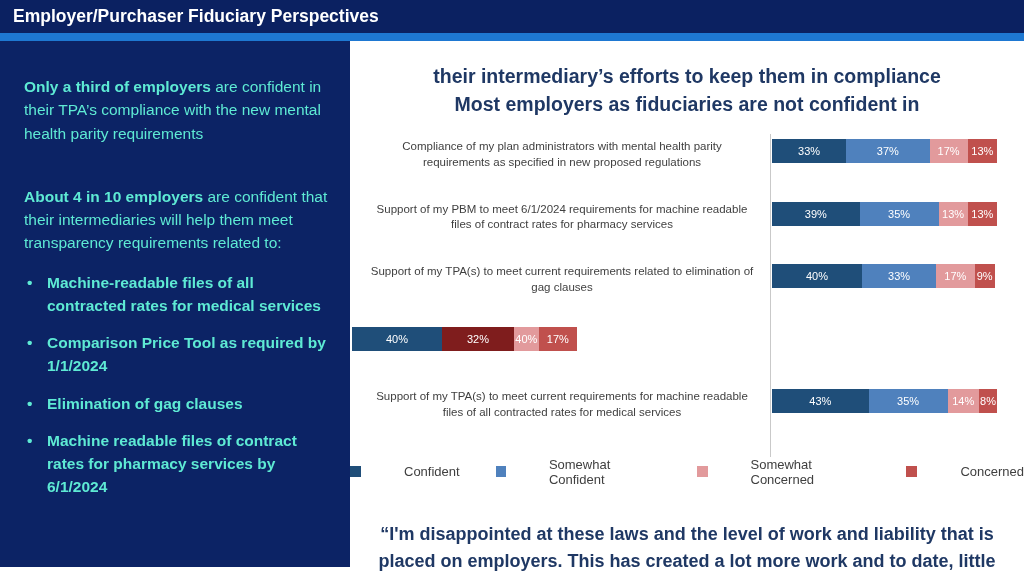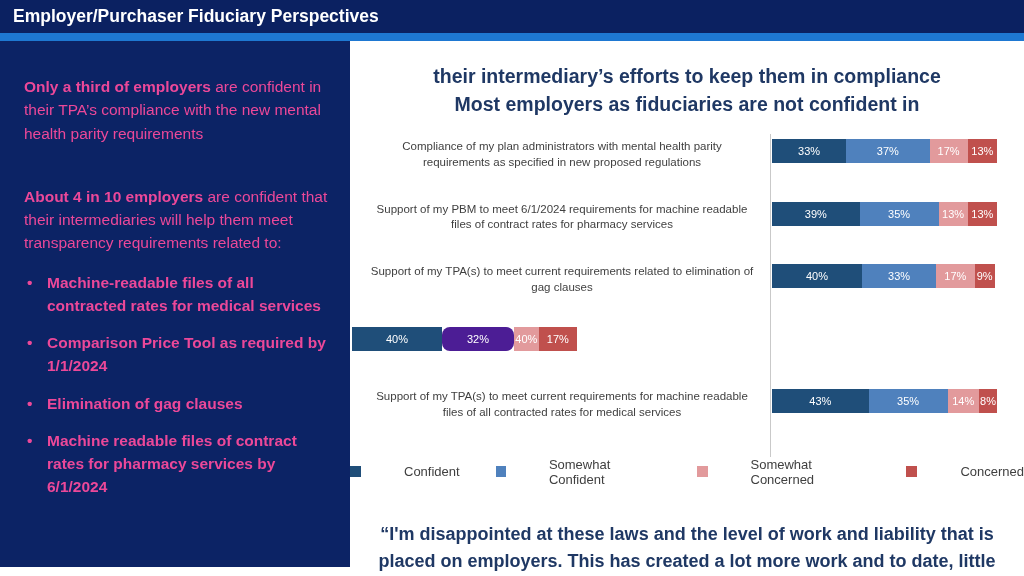--- a/index.html
+++ b/index.html
@@ -21,21 +21,21 @@
     padding-left: 13px;
   }
   .stripe { height: 8px; background: #1e78d2; }
 
   
   .sidebar {
     position: absolute;
     left: 0; top: 41px;
     width: 350px; height: 526px;
     background: #0c2365;
-    color: #ec4899;
+    color: #5eead4;
     padding: 34px 22px 0 24px;
     font-size: 15.5px;
     line-height: 1.5;
   }
   .sidebar .para { margin-bottom: 0; }
   .sidebar .para + .para { margin-top: 40px; }
   .sidebar .lead { font-weight: bold; }
   .sidebar ul { list-style: none; margin-top: 16px; }
   .sidebar li {
     position: relative;
@@ -154,21 +154,21 @@
         <div class="row-bar">
           <div class="seg" style="width: 40%; background: rgb(31, 78, 121);">40%</div>
           <div class="seg" style="width: 33%; background: rgb(79, 129, 189);">33%</div>
           <div class="seg" style="width: 17%; background: rgb(226, 154, 156);">17%</div>
           <div class="seg" style="width: 9%; background: rgb(192, 80, 77);">9%</div>
         </div>
       </div>
       <div class="chart-row">
         <div class="row-bar">
           <div class="seg" style="width: 40%; background: rgb(31, 78, 121);">40%</div>
-          <div class="seg" style="width: 32%; background: #4c1d95; border-radius: 8px;">32%</div>
+          <div class="seg" style="width: 32%; background: #7f1d1d;">32%</div>
           <div class="seg" style="width: 11%; background: rgb(226, 154, 156);">40%</div>
           <div class="seg" style="width: 17%; background: rgb(192, 80, 77);">17%</div>
         </div>
       </div>
       <div class="chart-row">
         <div class="row-label">Support of my TPA(s) to meet current requirements for machine readable files of all contracted rates for medical services</div>
         <div class="row-bar">
           <div class="seg" style="width: 43%; background: rgb(31, 78, 121);">43%</div>
           <div class="seg" style="width: 35%; background: rgb(79, 129, 189);">35%</div>
           <div class="seg" style="width: 14%; background: rgb(226, 154, 156);">14%</div>

